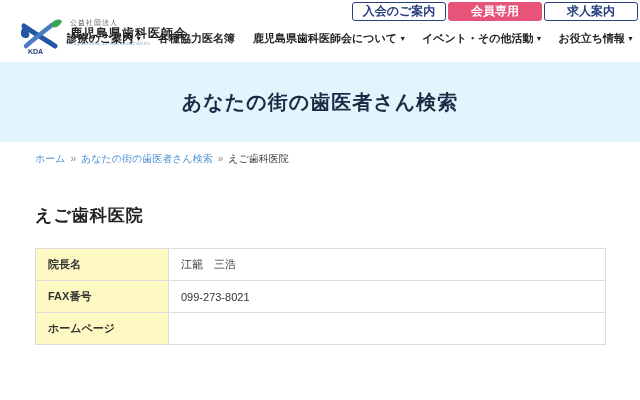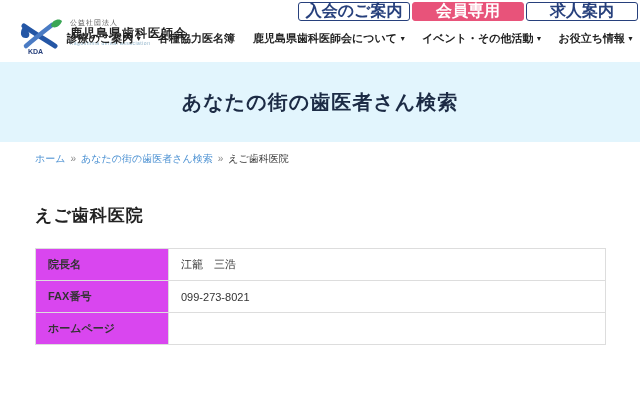--- a/index.html
+++ b/index.html
@@ -15,22 +15,22 @@
 
   .logo-group { position: absolute; left: 18px; top: 17px; display: flex; align-items: flex-start; }
   .logo-mark { width: 46px; height: 38px; margin-right: 6px; }
   .logo-texts { display: flex; flex-direction: column; line-height: 1.15; padding-top: 2px; }
   .org-type { font-size: 7px; color: #555; letter-spacing: 1px; }
   .org-name { font-size: 12px; font-weight: bold; color: #222; letter-spacing: 1px; }
   .org-tagline { font-size: 5px; color: #8fb3c9; letter-spacing: .5px; }
 
   .top-buttons { position: absolute; top: 2px; right: 2px; display: flex; gap: 2px; }
   .top-btn {
-    width: 112px; height: 19px; display: flex; align-items: center; justify-content: center;
-    font-size: 16px; font-weight: bold; border-radius: 3px; cursor: pointer;
+    width: 94px; height: 19px; display: flex; align-items: center; justify-content: center;
+    font-size: 12px; font-weight: bold; border-radius: 3px; cursor: pointer;
     background: #fff; color: #27407c; border: 1px solid #27407c;
   }
   .top-btn.pink { background: #e8537a; color: #fff; border: 1px solid #e8537a; }
 
   .main-nav { position: absolute; top: 31px; right: 6px; display: flex; gap: 16px; }
   .nav-item { font-size: 11px; font-weight: bold; color: #222; cursor: pointer; white-space: nowrap; }
   .nav-arrow { font-size: 7px; color: #222; margin-left: 2px; vertical-align: 1px; }
 
   
   .hero-banner {
@@ -50,21 +50,21 @@
 
   
   .clinic-table {
     margin: 21px 0 0 35px; width: 571px;
     border-collapse: collapse; table-layout: fixed;
   }
   .clinic-table td {
     border: 1px solid #ddd; font-size: 11px; color: #333;
     padding: 8px 12px; height: 29px; vertical-align: middle;
   }
-  .clinic-table td.label-cell { width: 133px; background: #d946ef; font-weight: bold; }
+  .clinic-table td.label-cell { width: 133px; background: #fef9c3; font-weight: bold; }
 </style>
 </head>
 <body>
 
 <header class="site-header">
   <div class="logo-group">
     <svg class="logo-mark" viewBox="0 0 46 38" xmlns="http://www.w3.org/2000/svg">
       <path d="M6 9 C 16 16, 26 22, 37 29" stroke="#2456a5" stroke-width="5" fill="none" stroke-linecap="round"></path>
       <path d="M34 8 C 25 15, 16 22, 8 29" stroke="#4a7bc4" stroke-width="4.5" fill="none" stroke-linecap="round"></path>
       <path d="M5 10 C 1 16, 3 22, 9 21 C 13 20, 12 13, 5 10 Z" fill="#2456a5"></path>

